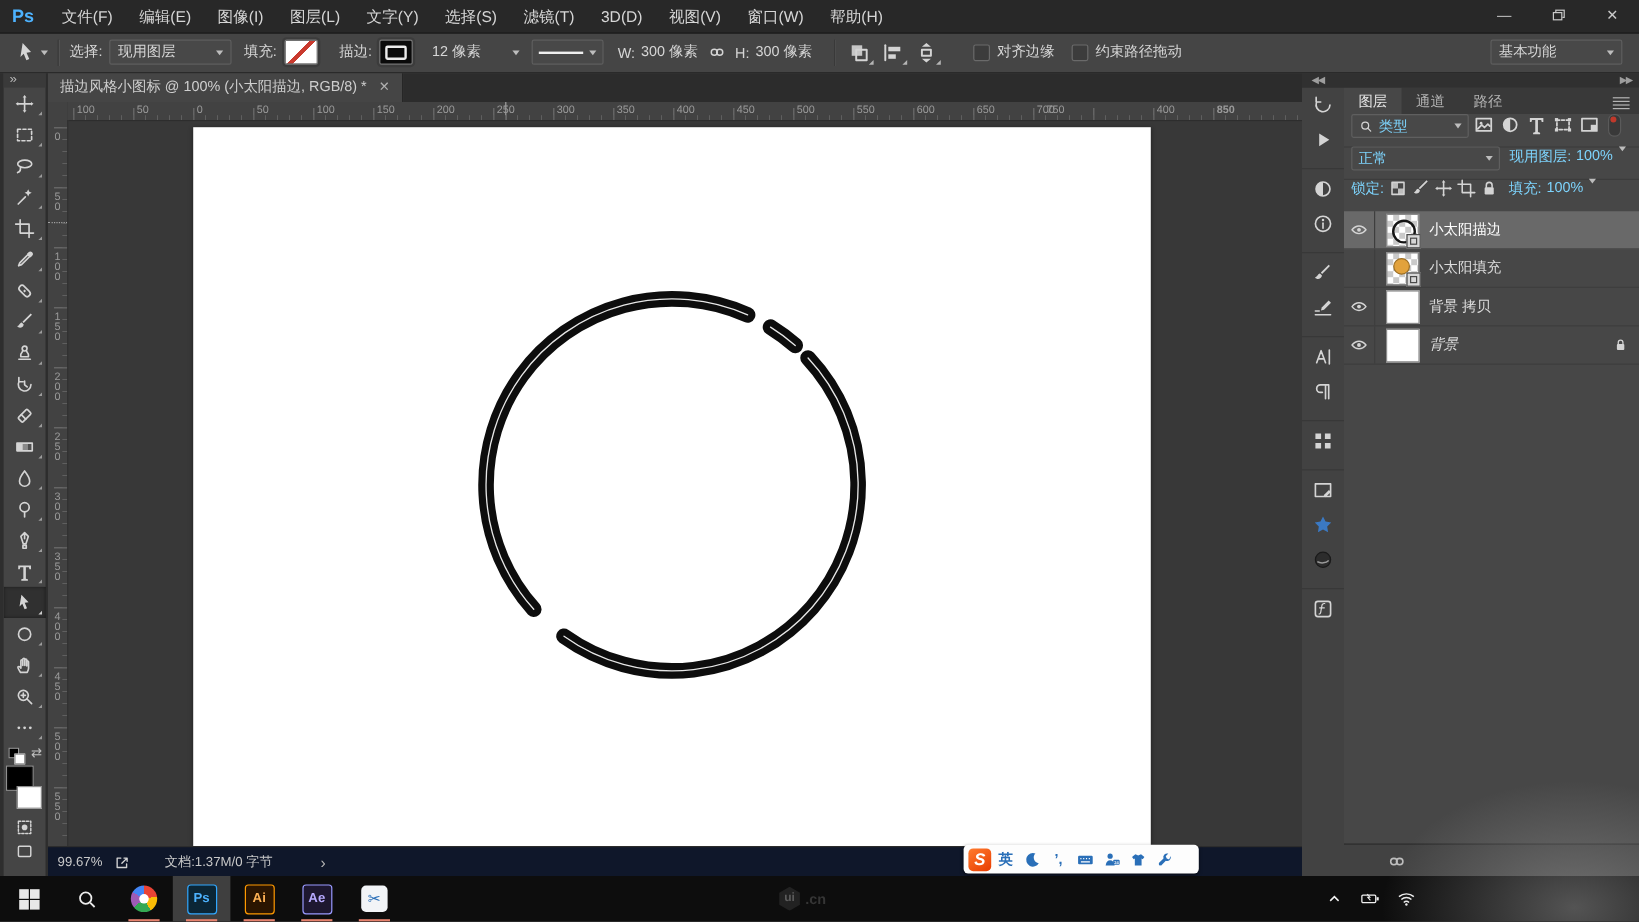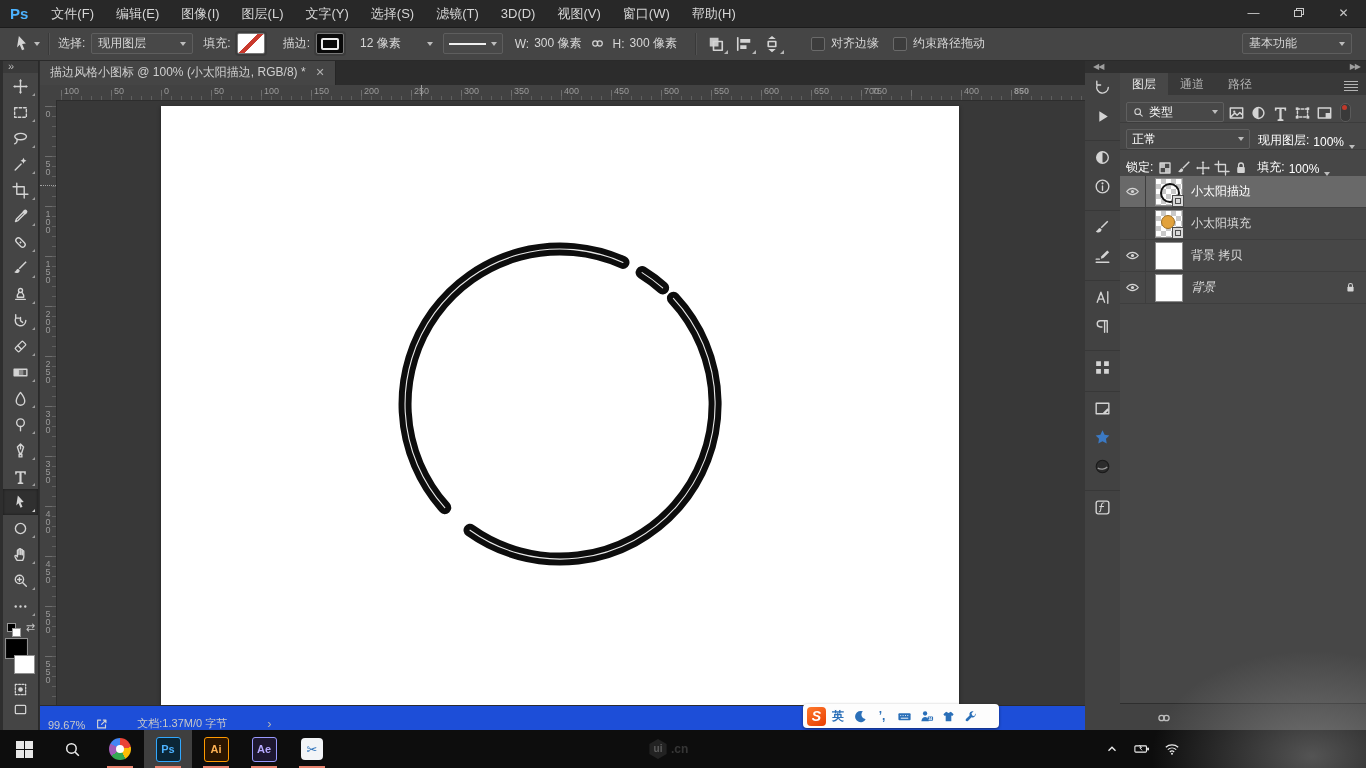--- a/index.html
+++ b/index.html
@@ -75,21 +75,21 @@
   .vruler::after{content:"";position:absolute;top:6px;bottom:0;right:0;width:4px;background:repeating-linear-gradient(to bottom,#5f5f5f 0 1px,transparent 1px 10px)}
   .vtick{position:absolute;left:5px;right:0;height:1px;background:#6e6e6e}
   .vlabel{position:absolute;left:3px;font-size:9px;color:#9a9a9a;writing-mode:vertical-rl;text-orientation:upright;letter-spacing:-2px}
   .vnotch{position:absolute;left:0;right:0;height:1px;border-top:1px dotted #bbb;opacity:.8}
 
   
   .viewport{position:absolute;left:56px;top:100px;width:1029px;height:605px;background:#383838;overflow:hidden;z-index:5}
   .canvas{position:absolute;left:105px;top:6px;width:798px;height:600px;background:#ffffff;box-shadow:0 1px 4px rgba(0,0,0,.45)}
 
   
-  .statusbar{position:absolute;left:40px;top:705px;width:1045px;height:25px;background:#1d4ed8;border-top:1px solid #2c2c2c;display:flex;align-items:flex-end;font-size:11px;color:#c9c9c9;z-index:10}
+  .statusbar{position:absolute;left:40px;top:705px;width:1045px;height:25px;background:#0f172a;border-top:1px solid #2c2c2c;display:flex;align-items:center;font-size:11px;color:#c9c9c9;z-index:10}
   .statusbar .zoom{margin-left:8px}
   .statusbar .share{width:14px;height:14px;margin-left:10px}
   .statusbar .docinfo{margin-left:28px}
   .statusbar .chev{margin-left:40px;color:#b5b5b5;font-size:13px}
 
   
   .collapsebar{position:absolute;left:1085px;top:60px;width:281px;height:13px;background:#303030;color:#9d9d9d;font-size:8px;line-height:13px;z-index:12}
   .collapsebar .cl{position:absolute;left:8px;letter-spacing:-1px}
   .collapsebar .cr{position:absolute;right:6px;letter-spacing:-1px}
   .dockstrip{position:absolute;left:1085px;top:73px;width:35px;height:657px;background:#424242;border-right:1px solid #333;z-index:11}
@@ -97,21 +97,21 @@
   .dock-btn svg{width:19px;height:19px}
   .dock-btn.gstart{margin-top:9px;border-top:1px solid #383838;padding-top:2px}
 
   
   .panel{position:absolute;left:1120px;top:73px;width:246px;height:630px;background:#474747;z-index:11}
   .ptabs{position:absolute;left:0;top:0;width:246px;height:22px;background:#393939;display:flex;align-items:flex-end}
   .ptab{font-size:12px;color:#b3b3b3;padding:3px 12px;height:16px}
   .ptab.active{background:#474747;color:#e6e6e6}
   .pmenu{margin-left:auto;margin-right:8px;margin-bottom:4px;width:14px;height:10px;display:flex;flex-direction:column;justify-content:space-between}
   .pmenu i{height:1px;background:#b5b5b5;display:block}
-  .prow{position:absolute;left:0;width:246px;height:27px;border-bottom:1px solid #3c3c3c;display:flex;align-items:flex-end;font-size:12px;color:#ffffff}
+  .prow{position:absolute;left:0;width:246px;height:27px;border-bottom:1px solid #3c3c3c;display:flex;align-items:flex-start;font-size:12px;color:#7dd3fc}
   .pselect{background:#484848;border:1px solid #5f5f5f;border-radius:2px;height:18px;display:flex;align-items:center;padding:0 5px;gap:5px;justify-content:space-between}
   .filter-btn{width:19px;height:18px;margin-left:3px}
   .toggle{width:9px;height:17px;background:#393939;border:1px solid #5a5a5a;border-radius:5px;margin-left:6px;position:relative}
   .toggle i{position:absolute;left:1px;top:1px;width:5px;height:5px;border-radius:50%;background:#c0392b}
   .lockicons{display:flex;align-items:center;gap:3px;margin-left:4px}
   .lockicons .icon{width:16px;height:16px}
   .layers{position:absolute;left:0;top:103px;width:246px}
   .layer-row{height:31px;border-bottom:1px solid #3e3e3e;display:flex;align-items:center;position:relative;color:#dcdcdc;font-size:12px}
   .layer-row.sel{background:#696969;color:#fff}
   .eye-well{width:25px;height:31px;border-right:1px solid #3e3e3e;display:flex;align-items:center;justify-content:center;flex:none}

